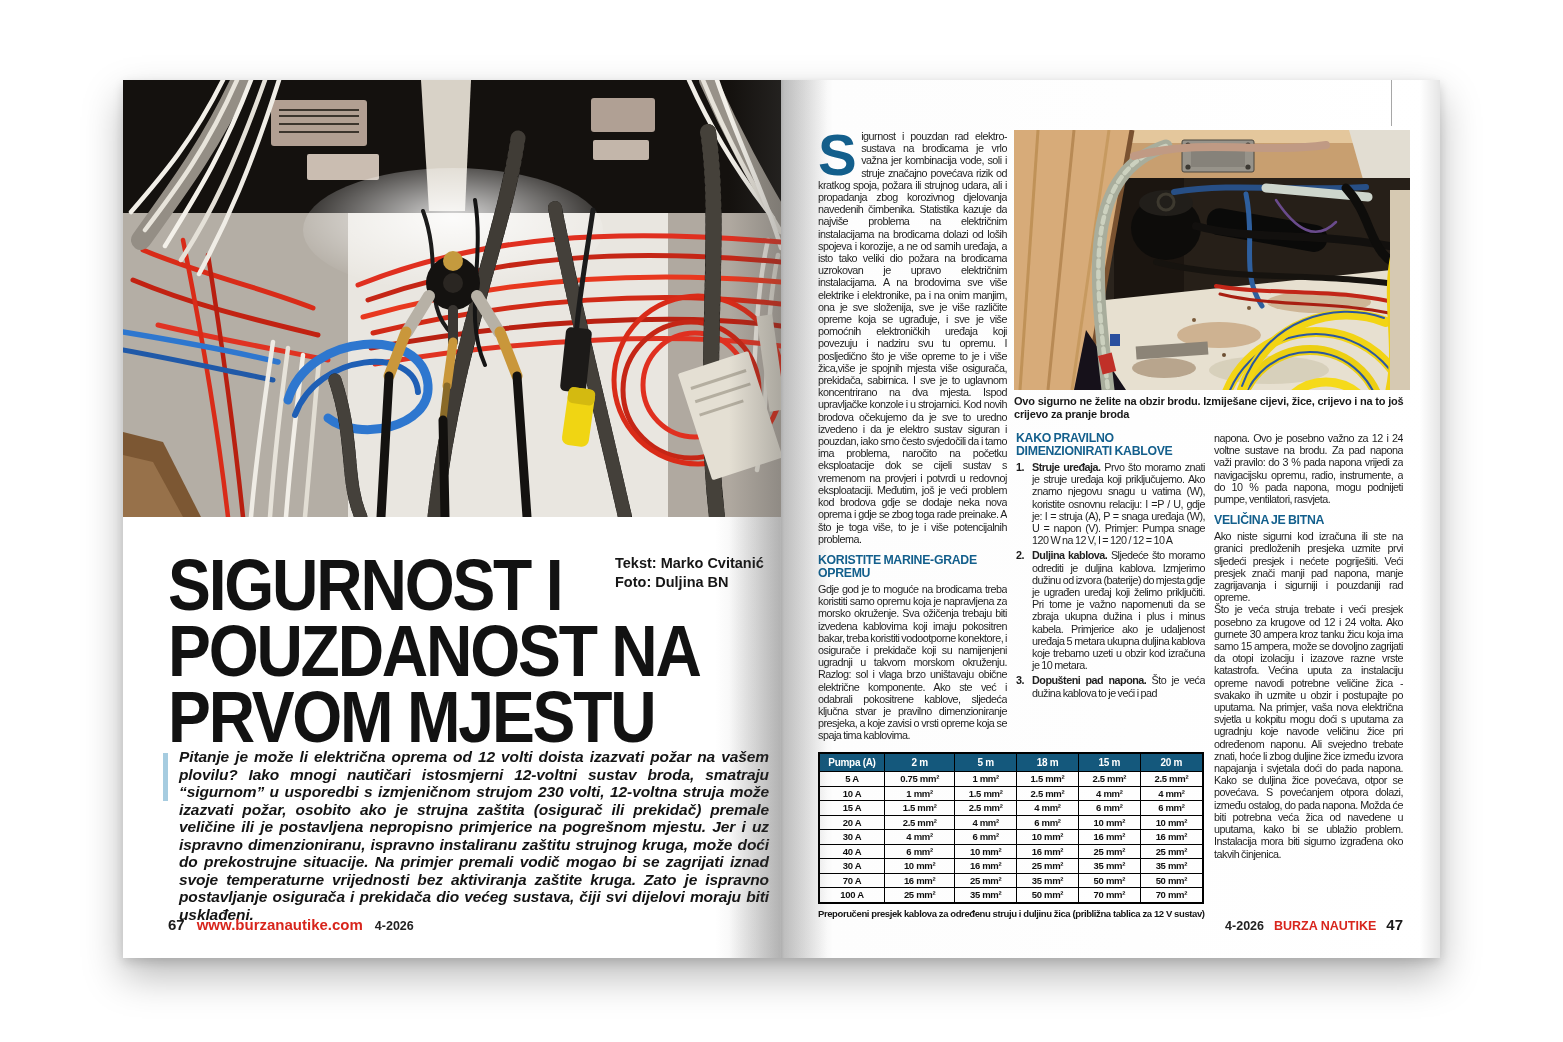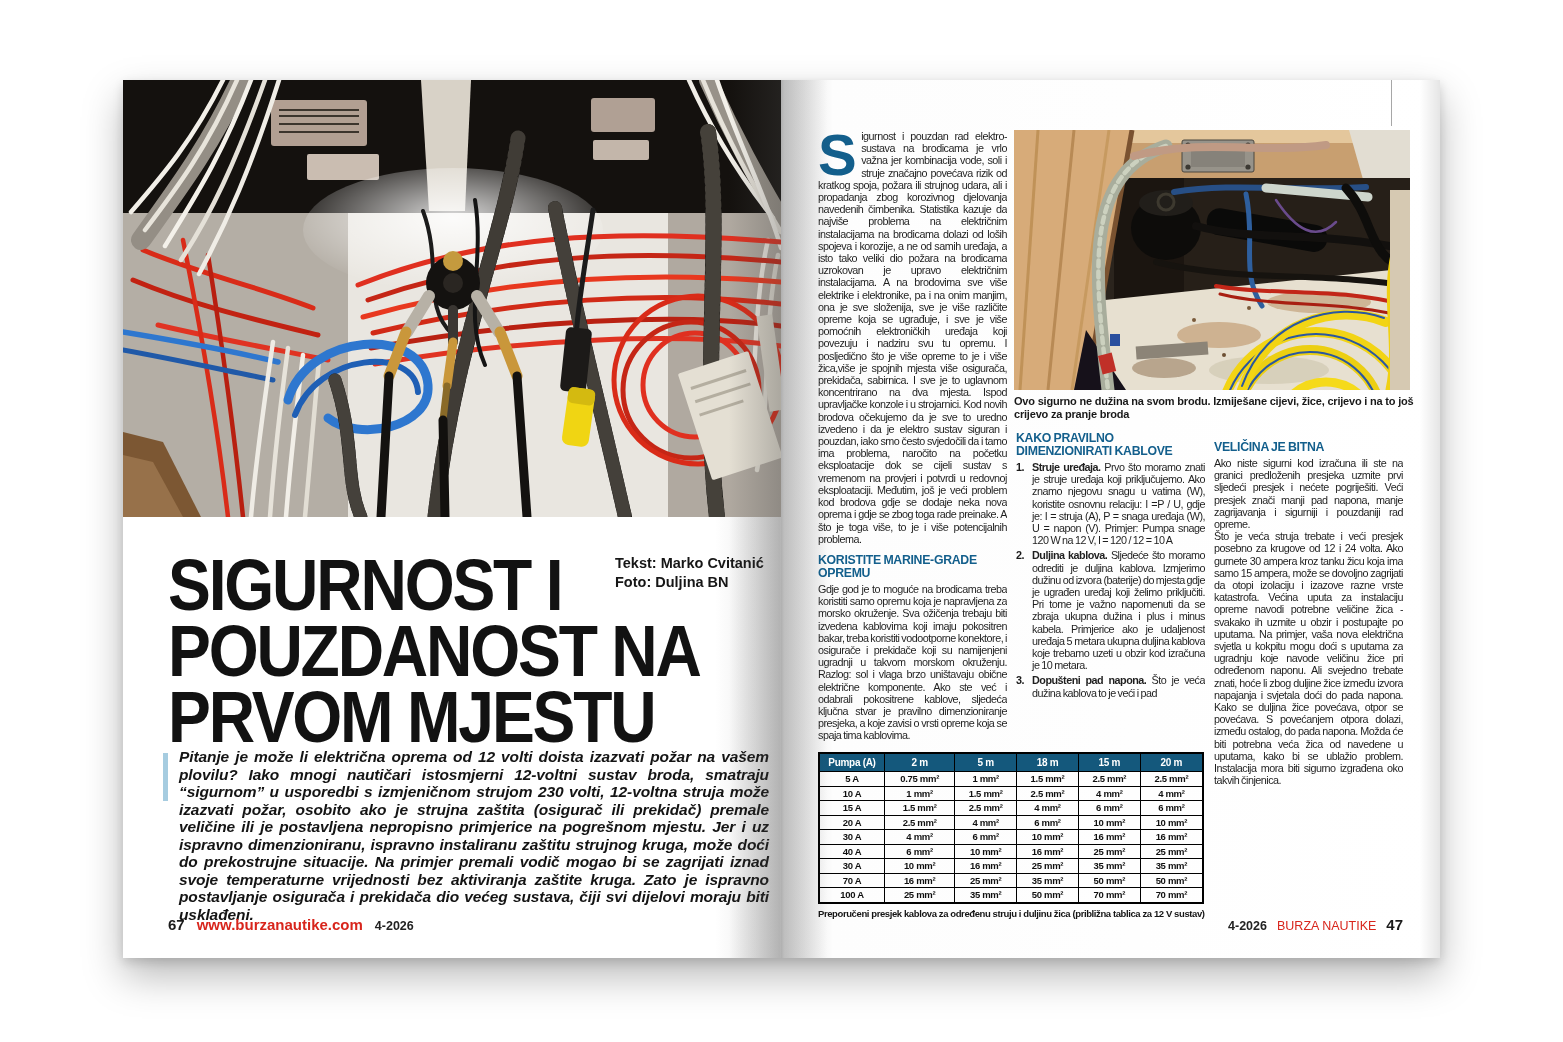--- a/index.html
+++ b/index.html
@@ -58,21 +58,21 @@
   .tablewrap{position:absolute;left:37px;top:672px;width:388px;}
   table.cable{border-collapse:collapse;width:386px;border:2px solid #000;}
   table.cable th{background:#14587C;color:#fff;font-size:10px;font-weight:700;
     padding:3px 1px;border:1px solid #000;letter-spacing:-.3px;}
   table.cable td{font-size:9.5px;font-weight:700;text-align:center;padding:1px 1px;
     border:1px solid #000;color:#101010;letter-spacing:-.3px;line-height:11.5px;}
   table.cable th:first-child, table.cable td:first-child{width:62px;}
   .tab-cap{margin-top:4px;font-size:9.5px;font-weight:700;letter-spacing:-.4px;color:#151515;}
   .footer-right{position:absolute;left:420px;top:836px;width:202px;display:flex;
     justify-content:flex-end;align-items:baseline;gap:10px;white-space:nowrap;}
-  .mag{font-size:12.5px;font-weight:400;}
+  .mag{font-size:12.5px;font-weight:700;}
 </style>
 </head>
 <body>
 
 <div class="spread">
 
   <div class="page page-left">
 
     <div class="photo-left">
       <svg viewBox="0 0 658 437" preserveAspectRatio="none">
@@ -290,21 +290,21 @@
           <path d="M228 256 C 252 190, 320 170, 370 188" stroke="#2a57a0" stroke-width="2"></path>
           <path d="M382 120 C 370 170, 386 212, 376 260" stroke="#f0d013" stroke-width="9"></path>
         </g>
         <rect x="86" y="224" width="14" height="19" fill="#c03028" transform="rotate(-14 93 233)"></rect>
         <rect x="96" y="204" width="10" height="12" fill="#2a4f9e"></rect>
         <rect x="122" y="214" width="72" height="13" fill="#8c8477" transform="rotate(-4 158 220)"></rect>
         <rect x="376" y="60" width="20" height="200" fill="#d6c9b2"></rect>
       </svg>
     </div>
 
-    <div class="photo-cap">Ovo sigurno ne dužina na svom brodu. Izmiješane cijevi, žice, crijevo i na to još crijevo za pranje broda</div>
+    <div class="photo-cap">Ovo sigurno ne želite na obzir brodu. Izmiješane cijevi, žice, crijevo i na to još crijevo za pranje broda</div>
 
     <div class="bodycol col1">
       <p style="margin:0;"><span class="dropcap" style="color: rgb(19, 95, 140);">S</span><span>igurnost i pouzdan rad elektro-sustava na brodicama je vrlo važna jer kombinacija vode, soli i struje značajno povećava rizik od kratkog spoja, požara ili strujnog udara, ali i propadanja zbog korozivnog djelovanja navedenih čimbenika. Statistika kazuje da najviše problema na električnim instalacijama na brodicama dolazi od loših spojeva i korozije, a ne od samih uređaja, a isto tako veliki dio požara na brodicama uzrokovan je upravo električnim instalacijama. A na brodovima sve više elektrike i elektronike, pa i na onim manjim, ona je sve složenija, sve je više različite opreme koja se ugrađuje, i sve je više pomoćnih elektroničkih uređaja koji povezuju i nadziru svu tu opremu. I posljedično što je više opreme to je i više žica,više je spojnih mjesta više osigurača, prekidača, sabirnica. I sve je to uglavnom koncentrirano na dva mjesta. Ispod upravljačke konzole i u strojarnici. Kod novih brodova očekujemo da je sve to uredno izvedeno i da je elektro sustav siguran i pouzdan, iako smo često svjedočili da i tamo ima problema, naročito na početku eksploatacije dok se cijeli sustav s vremenom na provjeri i potvrdi u redovnoj eksploataciji. Međutim, još je veći problem kod brodova gdje se dodaje neka nova oprema i gdje se zbog toga rade preinake. A što je toga više, to je i više potencijalnih problema.</span></p>
       <div class="subhead" style="color: rgb(19, 95, 140);">KORISTITE MARINE-GRADE OPREMU</div>
       <p style="margin:0;">Gdje god je to moguće na brodicama treba koristiti samo opremu koja je napravljena za morsko okruženje. Sva ožičenja trebaju biti izvedena kablovima koji imaju pokositren bakar, treba koristiti vodootporne konektore, i osigurače i prekidače koji su namijenjeni ugradnji u takvom morskom okruženju. Razlog: sol i vlaga brzo uništavaju obične električne komponente. Ako ste već i odabrali pokositrene kablove, sljedeća ključna stvar je pravilno dimenzioniranje presjeka, a koje zavisi o vrsti opreme koja se spaja tima kablovima.</p>
     </div>
 
     <div class="bodycol col2">
       <div class="subhead first" style="color: rgb(19, 95, 140);">KAKO PRAVILNO DIMENZIONIRATI KABLOVE</div>
       <div class="li">
@@ -315,20 +315,21 @@
         <span class="num">2.</span>
         <span class="itxt"><span class="lead">Duljina kablova.</span><span> Sljedeće što moramo odrediti je duljina kablova. Izmjerimo dužinu od izvora (baterije) do mjesta gdje je ugrađen uređaj koji želimo priključiti. Pri tome je važno napomenuti da se zbraja ukupna dužina i plus i minus kabela. Primjerice ako je udaljenost uređaja 5 metara ukupna duljina kablova koje trebamo uzeti u obzir kod izračuna je 10 metara.</span></span>
       </div>
       <div class="li">
         <span class="num">3.</span>
         <span class="itxt"><span class="lead">Dopušteni pad napona.</span><span> Što je veća dužina kablova to je veći i pad</span></span>
       </div>
     </div>
 
     <div class="bodycol col3">
+      <p style="margin:0;">napona. Ovo je posebno važno za 12 i 24  voltne sustave na brodu. Za pad napona važi pravilo: do 3 % pada napona vrijedi za navigacijsku opremu, radio, instrumente, a do 10 % pada napona, mogu podnijeti pumpe, ventilatori, rasvjeta.</p>
       <div class="subhead" style="color: rgb(19, 95, 140);">VELIČINA JE BITNA</div>
       <p style="margin:0 0 0 0;">Ako niste sigurni kod izračuna ili ste na granici predloženih presjeka uzmite prvi sljedeći presjek i nećete pogriješiti. Veći presjek znači manji pad napona, manje zagrijavanja i sigurniji i pouzdaniji rad opreme.</p>
       <p style="margin:0;">Što je veća struja trebate i veći presjek posebno za krugove od 12 i 24 volta. Ako gurnete 30 ampera kroz tanku žicu koja ima samo 15 ampera, može se dovoljno zagrijati da otopi izolaciju i izazove razne vrste katastrofa. Većina uputa za instalaciju opreme navodi potrebne veličine žica - svakako ih uzmite u obzir i postupajte po uputama. Na primjer, vaša nova električna svjetla u kokpitu mogu doći s uputama za ugradnju koje navode veličinu žice pri određenom naponu. Ali svejedno trebate znati, hoće li zbog duljine žice između izvora napajanja i svjetala doći do pada napona. Kako se duljina žice povećava, otpor se povećava. S povećanjem otpora dolazi, između ostalog, do pada napona. Možda će biti potrebna veća žica od navedene u uputama, kako bi se ublažio problem. Instalacija mora biti sigurno izgrađena oko takvih činjenica.</p>
     </div>
 
     <div class="tablewrap">
       <table class="cable">
         <thead>
             <tr>
               <th style="background: rgb(20, 88, 124);">Pumpa (A)</th>

